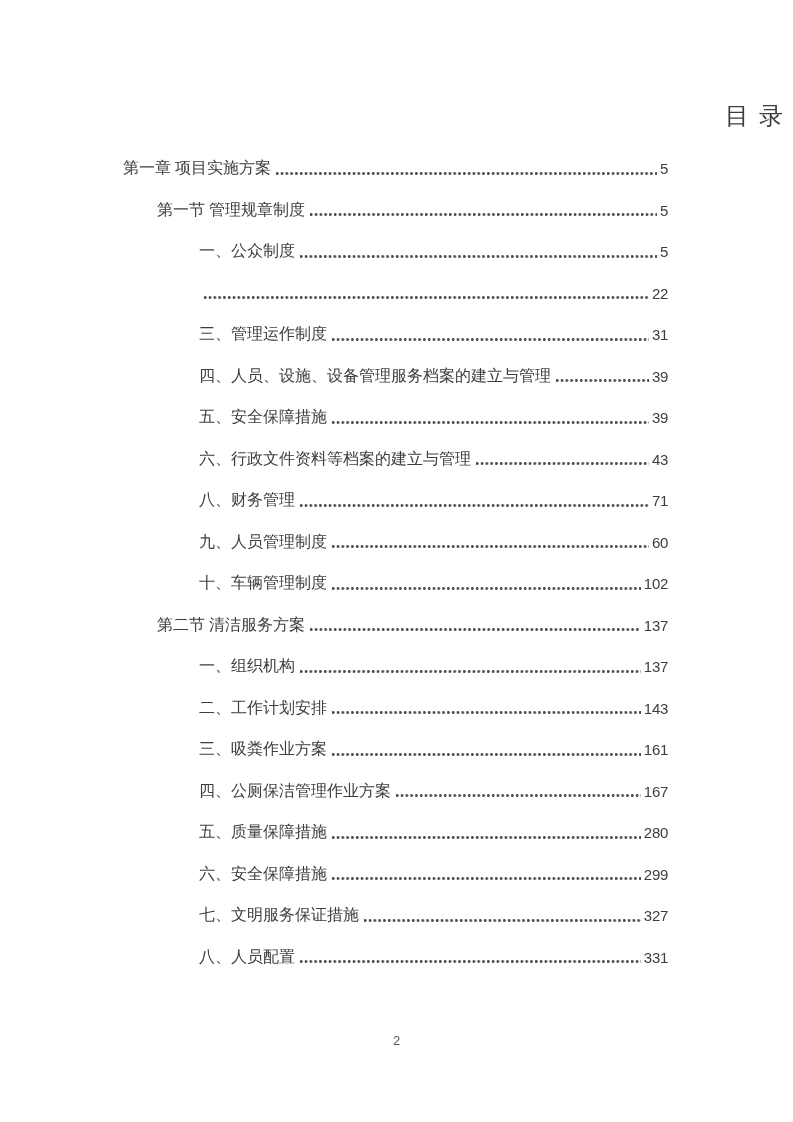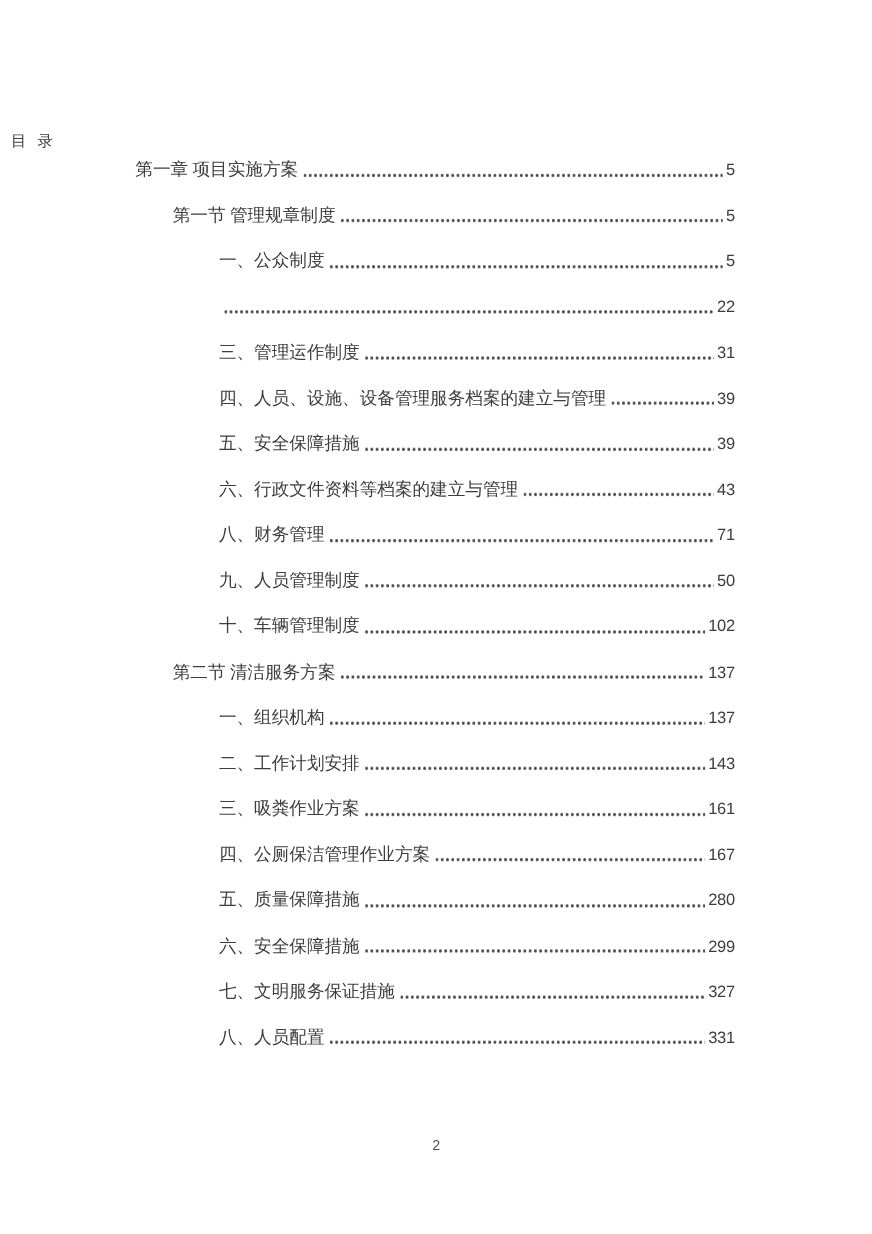--- a/index.html
+++ b/index.html
@@ -14,30 +14,29 @@
     background: #ffffff;
     overflow: hidden;
     font-family: "Liberation Serif", "DejaVu Serif", serif;
     color: #3d3d3d;
   }
   .toc-title {
     position: absolute;
     top: 100px;
     left: 0;
     width: 100%;
-    text-align: left;
-    font-size: 14px;
+    text-align: right;
+    font-size: 24px;
     letter-spacing: 10px;
     text-indent: 10px;
     white-space: nowrap;
-    margin-top: 20px;
   }
   .toc-list {
     position: absolute;
-    top: 134px;
+    top: 148px;
     left: 123px;
     right: 125px;
   }
   .toc-row {
     display: flex;
     align-items: center;
     height: 41.5px;
     font-size: 16px;
     box-sizing: border-box;
   }
@@ -134,21 +133,21 @@
 
     <div class="toc-row lv3">
       <span class="toc-label">八、财务管理</span>
       <span class="toc-leader"></span>
       <span class="toc-page">71</span>
     </div>
 
     <div class="toc-row lv3">
       <span class="toc-label">九、人员管理制度</span>
       <span class="toc-leader"></span>
-      <span class="toc-page">50</span>
+      <span class="toc-page">60</span>
     </div>
 
     <div class="toc-row lv3">
       <span class="toc-label">十、车辆管理制度</span>
       <span class="toc-leader"></span>
       <span class="toc-page">102</span>
     </div>
 
     <div class="toc-row lv2">
       <span class="toc-label">第二节 清洁服务方案</span>

